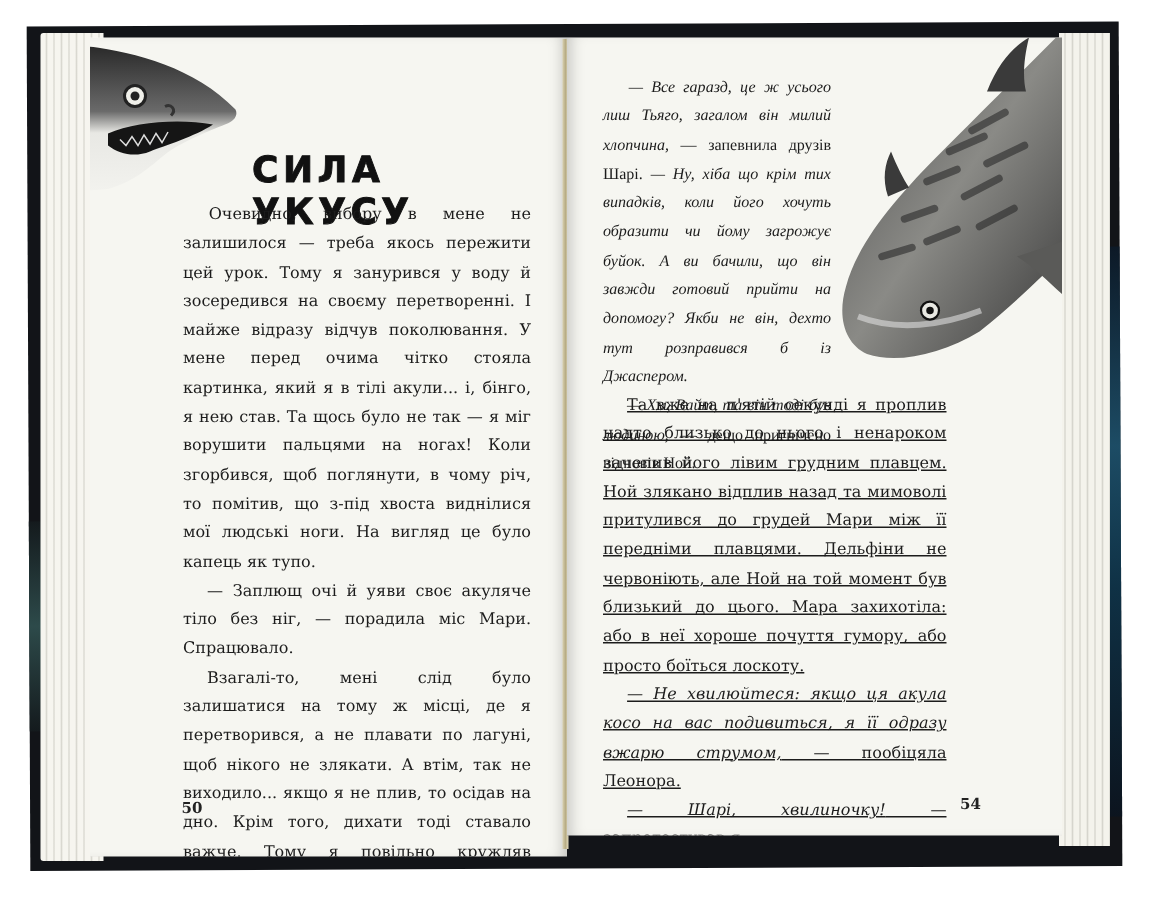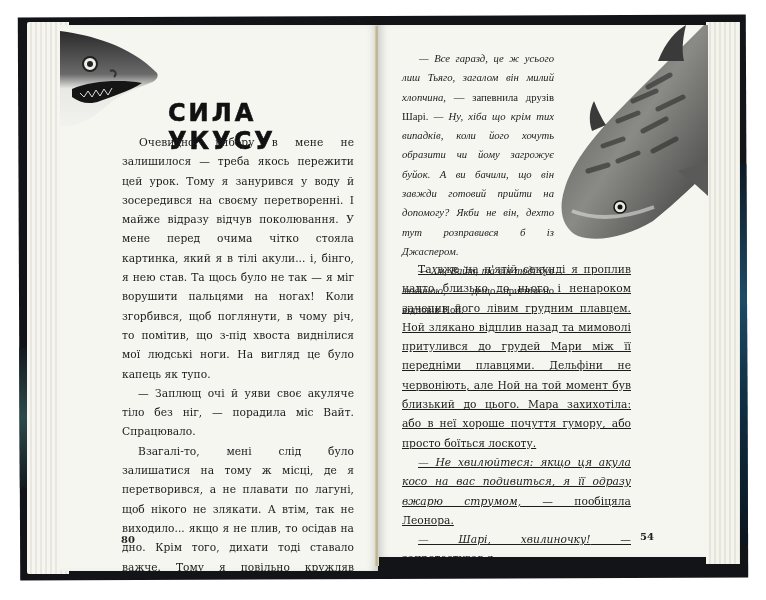--- a/index.html
+++ b/index.html
@@ -82,25 +82,25 @@
     <path d="M0 0 C30 4 70 14 97 42 C99 46 96 50 90 52 C80 56 60 64 50 72 C40 80 30 90 12 95 L0 96 Z" fill="url(#sg1)"></path>
     <path d="M12 58 C30 50 60 48 82 52 C70 60 50 66 40 70 C30 74 20 72 12 66 Z" fill="#151515"></path>
     <path d="M20 62 L24 66 L28 60 L32 66 L36 59 L40 65 L44 58 L48 64 L52 57" stroke="#ddd" stroke-width="1" fill="none"></path>
     <circle cx="30" cy="33" r="7" fill="#f0f0ea" stroke="#222" stroke-width="2"></circle>
     <circle cx="30" cy="33" r="3" fill="#222"></circle>
     <path d="M50 40 C54 38 58 42 54 46" stroke="#333" stroke-width="2" fill="none"></path>
   </svg>
   <div class="chapter-title">СИЛА УКУСУ</div>
   <div class="text-block left-text">
     <p class="first">Очевидно, вибору в мене не залишилося — треба якось пережити цей урок. Тому я занурився у воду й зосередився на своєму перетворенні. І майже відразу відчув поколювання. У мене перед очима чітко стояла картинка, який я в тілі акули... і, бінго, я нею став. Та щось було не так — я міг ворушити пальцями на ногах! Коли згорбився, щоб поглянути, в чому річ, то помітив, що з-під хвоста виднілися мої людські ноги. На вигляд це було капець як тупо.</p>
-    <p>— Заплющ очі й уяви своє акуляче тіло без ніг, — порадила міс Вайт. Спрацювало.</p>
+    <p>— Заплющ очі й уяви своє акуляче тіло без ніг, — порадила міс Мари. Спрацювало.</p>
     <p>Взагалі-то, мені слід було залишатися на тому ж місці, де я перетворився, а не плавати по лагуні, щоб нікого не злякати. А втім, так не виходило... якщо я не плив, то осідав на дно. Крім того, дихати тоді ставало важче. Тому я повільно кружляв лагуною, пропускаючи воду крізь зябра, щоб не страждати від нестачі кисню.</p>
 
   </div>
-  <div class="page-num pn-left">80</div>
+  <div class="page-num pn-left">50</div>
 </div>
 
 <div class="gutter"></div>
 
 <div class="page page-right">
   <svg class="shark-right" viewBox="0 0 150 222">
     <defs>
       <linearGradient id="sg2" x1="0" y1="0" x2="1" y2="1">
         <stop offset="0" stop-color="#4a4a4a"></stop>
         <stop offset=".5" stop-color="#8a8a86"></stop>

